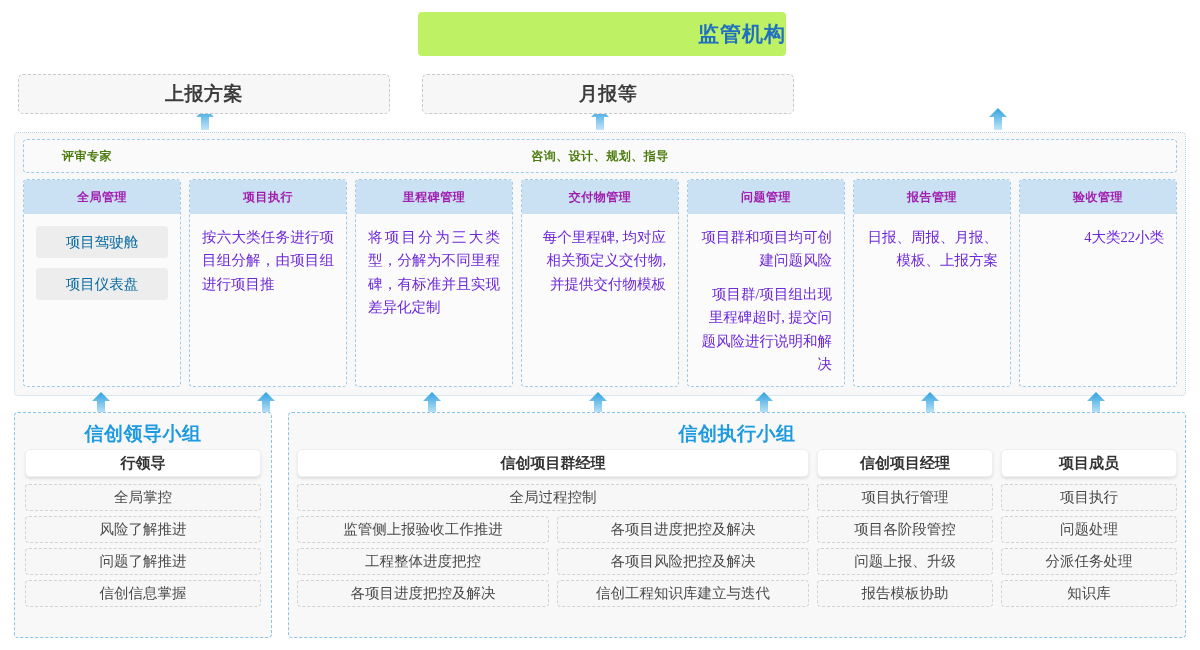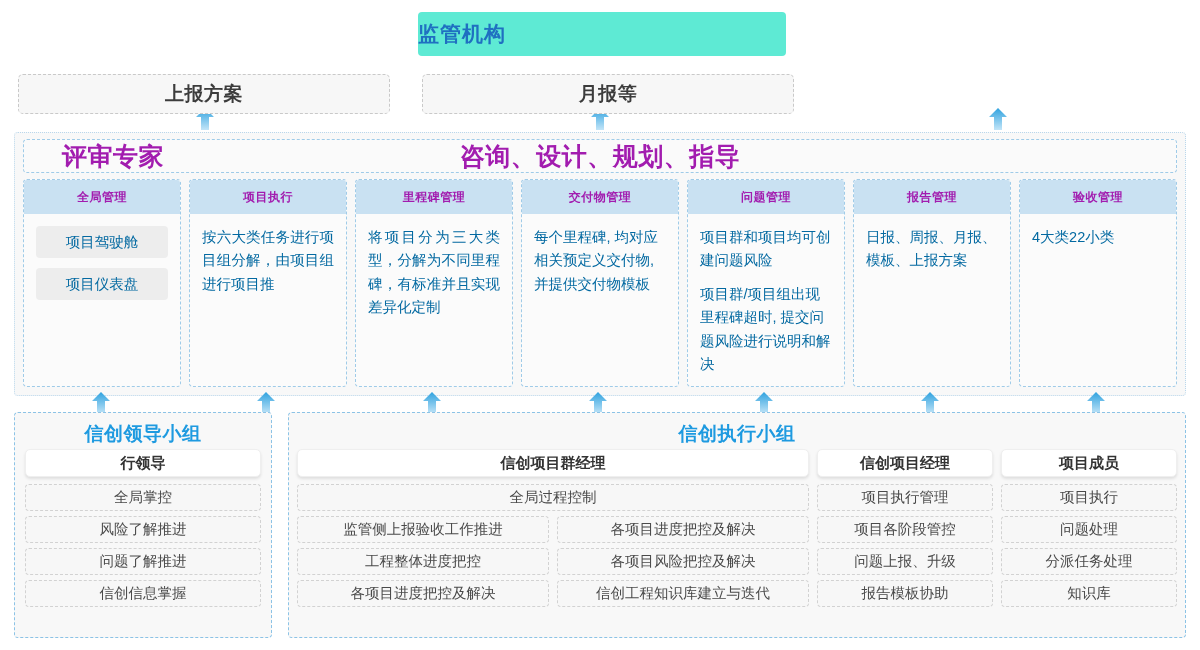--- a/index.html
+++ b/index.html
@@ -8,23 +8,23 @@
     background: #ffffff;
     font-family: "Liberation Sans", "DejaVu Sans", sans-serif;
     overflow: hidden;
   }
   .page { position: relative; width: 1200px; height: 650px; }
 
   
   .top-banner {
     position: absolute; left: 418px; top: 12px;
     width: 368px; height: 44px;
-    background: #5eead4;
-    border-radius: 4px;
-    display: flex; align-items: center; justify-content: flex-start;
+    background: #bef264;
+    border-radius: 4px;
+    display: flex; align-items: center; justify-content: flex-end;
     color: #1f70c1; font-size: 21px; font-weight: bold;
     letter-spacing: 1px;
   }
 
   
   .report-row {
     position: absolute; left: 18px; top: 74px;
     width: 1164px; height: 40px;
   }
   .report-box {
@@ -57,21 +57,21 @@
   }
   .mid-header {
     position: absolute; left: 8px; top: 6px;
     width: 1154px; height: 34px;
     border: 1px dashed #9fcbe8;
     border-radius: 4px;
     background: #fafafa;
   }
   .mid-header .lbl {
     position: absolute; top: 50%; transform: translateY(-50%);
-    font-size: 25px; font-weight: bold; color: #a21caf;
+    font-size: 12px; font-weight: bold; color: #4d7c0f;
     letter-spacing: 0.5px;
     font-family: Liberation Mono, monospace;
   }
   .mid-header .lbl.left { left: 38px; }
   .mid-header .lbl.center { left: 0; width: 100%; text-align: center; }
 
   .col-row {
     position: absolute; left: 8px; top: 46px;
     width: 1154px; height: 208px;
     display: flex; gap: 8px;
@@ -98,26 +98,26 @@
     display: flex; flex-direction: column; gap: 10px;
   }
   .pill {
     background: #ededed;
     border-radius: 4px;
     height: 32px; flex: 0 0 32px;
     display: flex; align-items: center; justify-content: center;
     font-size: 14.5px; color: #0369a1;
   }
   .para {
-    font-size: 14.5px; color: #0369a1;
+    font-size: 14.5px; color: #6d28d9;
     line-height: 1.62;
     text-align: justify;
     text-justify: inter-character;
   }
-  .para.plain { text-align: left; }
+  .para.plain { text-align: right; font-family: Liberation Serif, serif; }
 
   
   .bottom-wrap {
     position: absolute; left: 14px; top: 412px;
     width: 1172px; height: 226px;
     display: flex; gap: 16px;
   }
   .grp {
     border: 1px dashed #8cc3e6;
     border-radius: 4px;

